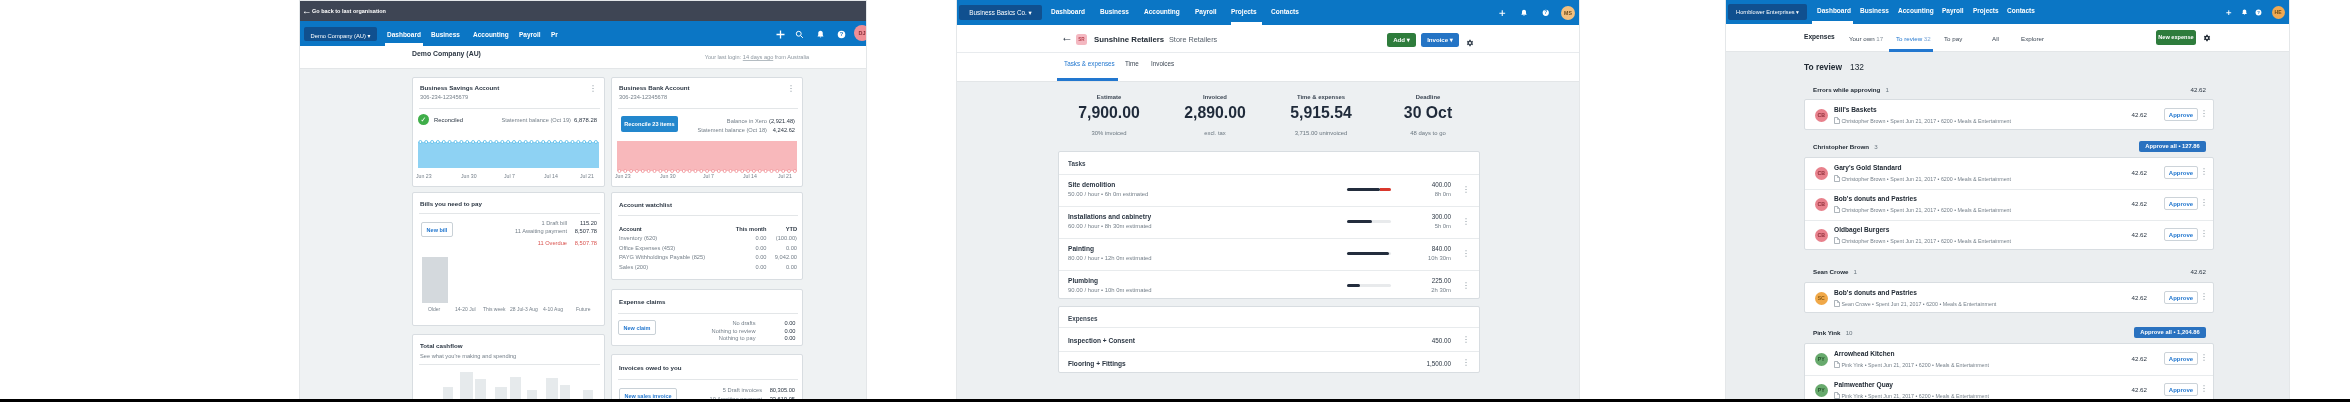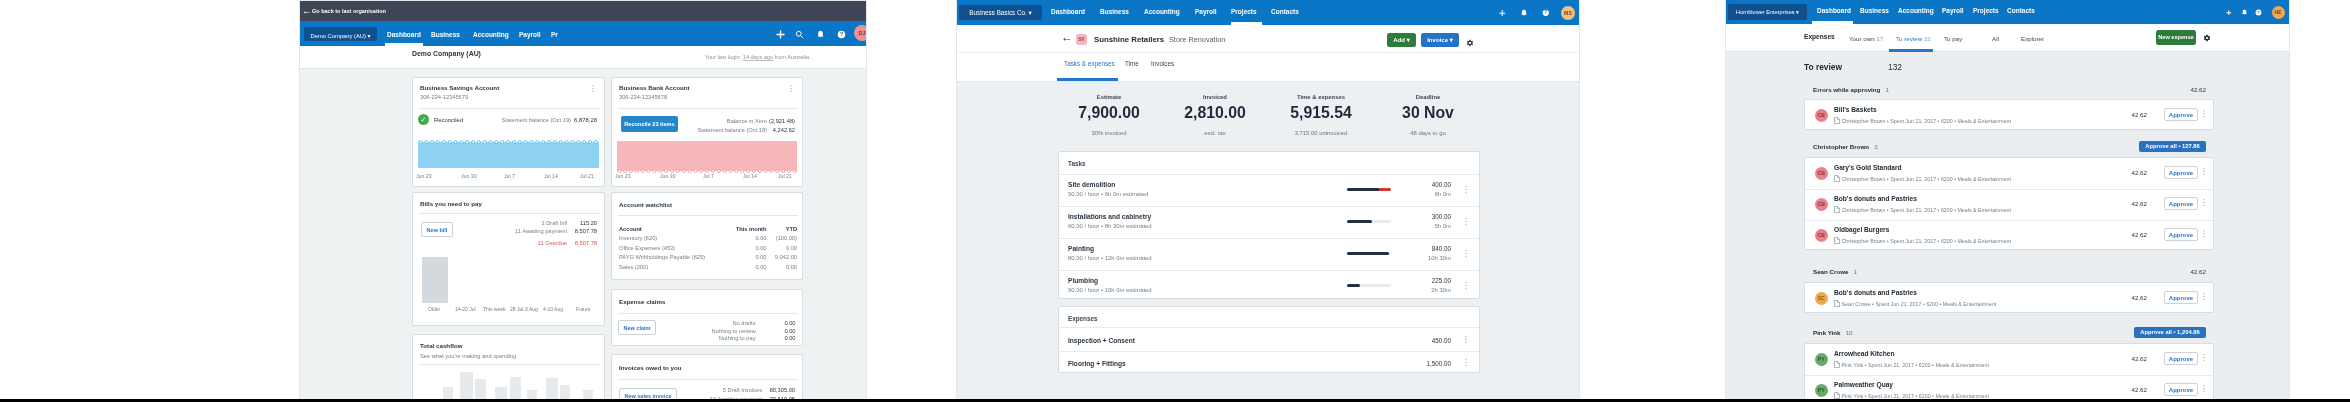--- a/index.html
+++ b/index.html
@@ -254,21 +254,21 @@
         <circle cx="12" cy="12" r="10" fill="#fff"></circle>
         <text x="12" y="17" font-size="15" font-weight="bold" fill="#0b76c5" text-anchor="middle" font-family="Liberation Sans">?</text>
       </svg>
     <div class="a" style="left:604px; top:5.5px; width:14px; height:14px; border-radius:50%; background:#f2bf7e; color:#6b4a1b; font-size:5.2px; line-height:14px; text-align:center; font-weight:bold;">MS</div>
   </div>
 
   <div class="a" style="left:0; top:25px; width:622px; height:27.5px; background:#fff; border-bottom:1px solid #e8ebee;">
     <span class="a" style="left:104px; top:5px; color:#2a3542; font-size:12px;">←</span>
     <div class="a" style="left:119px; top:9px; width:11px; height:11px; border-radius:2.5px; background:#f4b8c1; color:#b8404e; font-size:4.6px; line-height:11px; text-align:center; font-weight:bold;">SR</div>
     <span class="a bold" style="left:137px; top:10px; color:#222b35; font-size:7.8px;">Sunshine Retailers</span>
-    <span class="a" style="left:212px; top:10px; color:#555f6a; font-size:7.3px;">Store Renovation</span>
+    <span class="a" style="left:212px; top:10px; color:#555f6a; font-size:7.3px;">Store Retailers</span>
     <div class="a" style="left:430px; top:8px; width:29px; height:14px; background:#2e7c3c; border-radius:2.5px; color:#fff; font-size:6.1px; font-weight:bold; line-height:14px; text-align:center;">Add ▾</div>
     <div class="a" style="left:464px; top:8px; width:38px; height:14px; background:#2474c5; border-radius:2.5px; color:#fff; font-size:6.1px; font-weight:bold; line-height:14px; text-align:center;">Invoice ▾</div>
     <svg class="a" style="left:509px; top:14px;" width="8" height="8" viewBox="1.9 1 22 22">
         <path fill="#3c4754" d="M19.4 13a7.5 7.5 0 000-2l2.1-1.6-2-3.5-2.5 1a7.5 7.5 0 00-1.7-1L14.9 3h-4l-.4 2.7a7.5 7.5 0 00-1.7 1l-2.5-1-2 3.5L6.4 11a7.5 7.5 0 000 2l-2.1 1.6 2 3.5 2.5-1a7.5 7.5 0 001.7 1l.4 2.7h4l.4-2.7a7.5 7.5 0 001.7-1l2.5 1 2-3.5L19.4 13zM12.9 15a3 3 0 110-6 3 3 0 010 6z"></path>
       </svg>
   </div>
 
   <div class="a" style="left:0; top:52.5px; width:622px; height:29.5px; background:#fff; border-bottom:1px solid #e3e6e8;">
     <span class="a" style="left:107px; top:7.5px; color:#2277cf; font-size:6.3px;">Tasks &amp; expenses</span>
     <span class="a" style="left:168px; top:7.5px; color:#3c4754; font-size:6.3px;">Time</span>
@@ -276,23 +276,23 @@
     <div class="a" style="left:100px; top:25.5px; width:61px; height:3px; background:#2277cf;"></div>
   </div>
 
   <div class="a" style="left:0; top:82px; width:622px; height:317px; background:#edf0f2;"></div>
 
   <div class="a bold" style="left:92px;  top:94px; width:120px; text-align:center; color:#3c4754; font-size:5.9px;">Estimate</div>
   <div class="a bold" style="left:198px; top:94px; width:120px; text-align:center; color:#3c4754; font-size:5.9px;">Invoiced</div>
   <div class="a bold" style="left:304px; top:94px; width:120px; text-align:center; color:#3c4754; font-size:5.9px;">Time &amp; expenses</div>
   <div class="a bold" style="left:411px; top:94px; width:120px; text-align:center; color:#3c4754; font-size:5.9px;">Deadline</div>
   <div class="a bold" style="left:92px;  top:104px; width:120px; text-align:center; color:#1f2a3a; font-size:15.8px;">7,900.00</div>
-  <div class="a bold" style="left:198px; top:104px; width:120px; text-align:center; color:#1f2a3a; font-size:15.8px;">2,810.00</div>
+  <div class="a bold" style="left:198px; top:104px; width:120px; text-align:center; color:#1f2a3a; font-size:15.8px;">2,890.00</div>
   <div class="a bold" style="left:304px; top:104px; width:120px; text-align:center; color:#1f2a3a; font-size:15.8px;">5,915.54</div>
-  <div class="a bold" style="left:411px; top:104px; width:120px; text-align:center; color:#1f2a3a; font-size:15.8px;">30 Nov</div>
+  <div class="a bold" style="left:411px; top:104px; width:120px; text-align:center; color:#1f2a3a; font-size:15.8px;">30 Oct</div>
   <div class="a" style="left:92px;  top:130px; width:120px; text-align:center; color:#69757f; font-size:5.9px;">30% invoiced</div>
   <div class="a" style="left:198px; top:130px; width:120px; text-align:center; color:#69757f; font-size:5.9px;">excl. tax</div>
   <div class="a" style="left:304px; top:130px; width:120px; text-align:center; color:#69757f; font-size:5.9px;">3,715.00 uninvoiced</div>
   <div class="a" style="left:411px; top:130px; width:120px; text-align:center; color:#69757f; font-size:5.9px;">48 days to go</div>
 
   <div class="card" style="left:101px; top:151px; width:422px; height:148px;">
     <span class="a bold" style="left:9px; top:8px; color:#3c4754; font-size:6.3px;">Tasks</span>
     <div class="a" style="left:0; top:22px; width:420px; height:1px; background:#e8ebed;"></div>
 
     <span class="a bold dark" style="left:9px; top:29px; font-size:6.6px;">Site demolition</span>
@@ -382,21 +382,21 @@
     <span class="a" style="left:295px; top:11px; color:#3c4754; font-size:6.2px;">Explorer</span>
     <div class="a" style="left:163px; top:25px; width:44px; height:3px; background:#2277cf;"></div>
     <div class="a" style="left:430px; top:6px; width:40px; height:15px; background:#2e7c3c; border-radius:2.5px; color:#fff; font-size:5.6px; font-weight:bold; line-height:15px; text-align:center;">New expense</div>
     <svg class="a" style="left:477px; top:10px;" width="8" height="8" viewBox="1.9 1 22 22">
         <path fill="#222b35" d="M19.4 13a7.5 7.5 0 000-2l2.1-1.6-2-3.5-2.5 1a7.5 7.5 0 00-1.7-1L14.9 3h-4l-.4 2.7a7.5 7.5 0 00-1.7 1l-2.5-1-2 3.5L6.4 11a7.5 7.5 0 000 2l-2.1 1.6 2 3.5 2.5-1a7.5 7.5 0 001.7 1l.4 2.7h4l.4-2.7a7.5 7.5 0 001.7-1l2.5 1 2-3.5L19.4 13zM12.9 15a3 3 0 110-6 3 3 0 010 6z"></path>
       </svg>
   </div>
 
   <div class="a" style="left:0; top:52px; width:563px; height:347px; background:#ebeef0;"></div>
   <span class="a bold" style="left:78px; top:62px; color:#222b35; font-size:8.4px;">To review</span>
-  <span class="a" style="left:124px; top:62px; color:#222b35; font-size:8.4px;margin-left:38px;">132</span>
+  <span class="a" style="left:124px; top:62px; color:#222b35; font-size:8.4px;">132</span>
 
   <span class="a bold" style="left:87px; top:86px; color:#222b35; font-size:6.2px;">Errors while approving&nbsp;&nbsp; <span style="font-weight:normal; color:#69757f;">1</span></span>
   <span class="a dark" style="right:83px; top:86px; font-size:6.2px;">42.62</span>
   <div class="card" style="left:78px; top:99px; width:410px; height:31px;">
     <div class="a" style="left:9.5px; top:8.5px; width:13.5px; height:13.5px; border-radius:50%; background:#e8818c; color:#8e2f3a; font-size:5.2px; line-height:13.5px; text-align:center; font-weight:bold;">CB</div>
     <span class="a bold" style="left:29px; top:6px; color:#222b35; font-size:6.6px;">Bill's Baskets</span>
     <span class="a gray" style="left:29px; top:17px; font-size:5.3px;"><svg style="vertical-align:-1px;" width="6" height="7" viewBox="0 0 12 14">
           <path fill="none" stroke="#8b959e" stroke-width="1.4" d="M1 1h6l4 4v8H1z"></path>
           <path fill="none" stroke="#8b959e" stroke-width="1.2" d="M7 1v4h4"></path>
         </svg> Christopher Brown • Spent Jun 21, 2017 • 6200 • Meals &amp; Entertainment</span>

